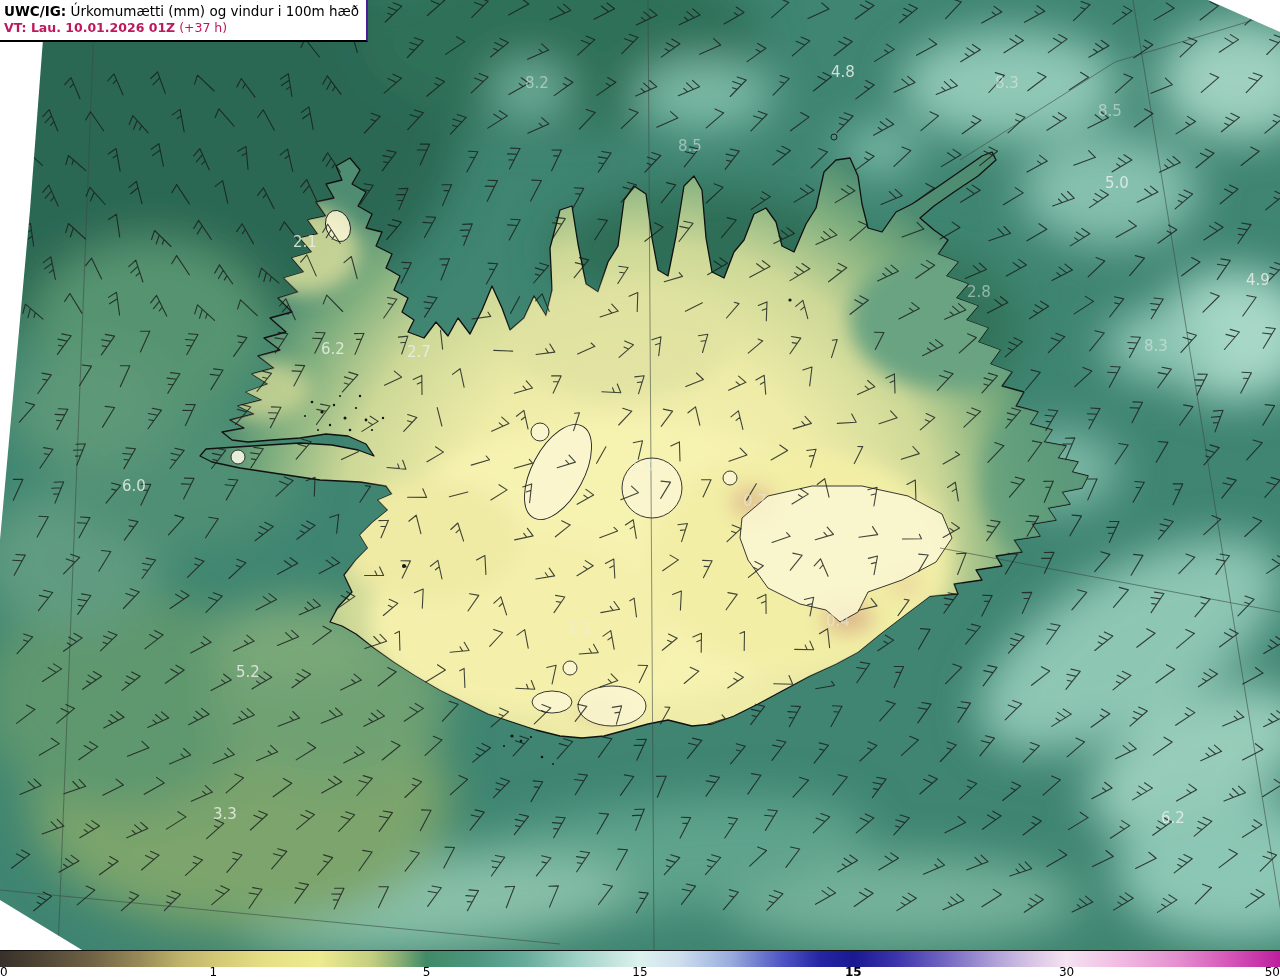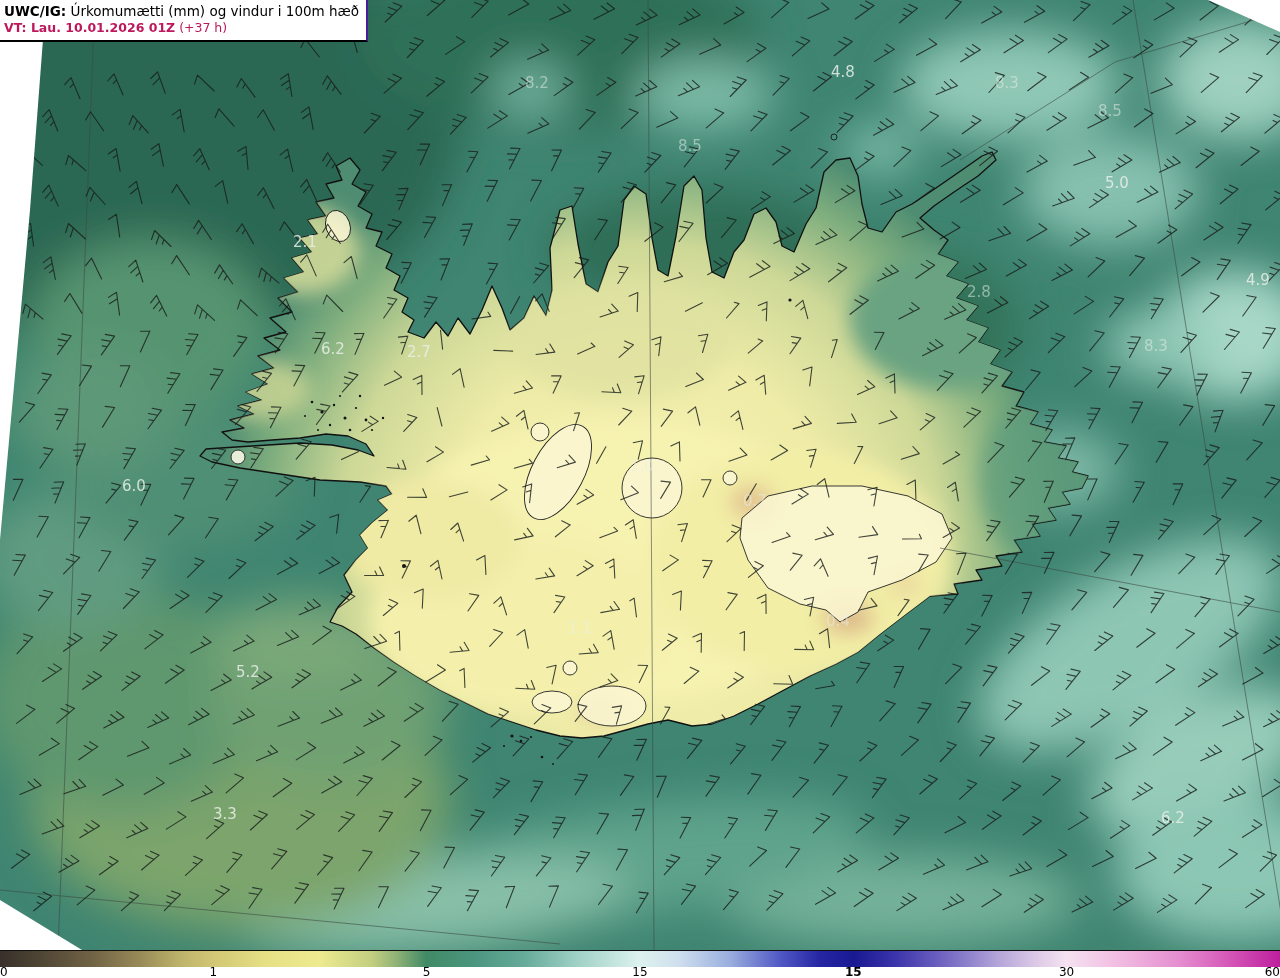--- a/index.html
+++ b/index.html
@@ -191,16 +191,16 @@
 
   <div class="colorbar">
     <div class="bar" style="background: linear-gradient(90deg, rgb(56, 48, 42) 0%, rgb(78, 68, 52) 3%, rgb(110, 97, 68) 7%, rgb(153, 139, 88) 11%, rgb(189, 178, 106) 14%, rgb(210, 199, 117) 16.7%, rgb(231, 225, 134) 21%, rgb(237, 234, 143) 25%, rgb(195, 207, 128) 29%, rgb(143, 178, 118) 31%, rgb(65, 138, 102) 33.3%, rgb(75, 149, 127) 37%, rgb(103, 171, 155) 41%, rgb(158, 208, 197) 45%, rgb(221, 242, 238) 50%, rgb(207, 223, 238) 53%, rgb(154, 174, 222) 57%, rgb(80, 87, 196) 61%, rgb(38, 38, 164) 64%, rgb(25, 25, 146) 66.7%, rgb(60, 52, 171) 70%, rgb(117, 105, 195) 74%, rgb(180, 165, 217) 78%, rgb(221, 201, 231) 81%, rgb(244, 226, 241) 83.3%, rgb(242, 191, 227) 87%, rgb(229, 143, 208) 92%, rgb(213, 87, 184) 96%, rgb(189, 31, 158) 100%);"></div>
     <div class="ticks" id="colorbar-ticks">
         <span class="tick left" style="left: 0%;">0</span>
         <span class="tick" style="left: 16.67%;">1</span>
         <span class="tick" style="left: 33.33%;">5</span>
         <span class="tick" style="left: 50%;">15</span>
         <span class="tick" style="left: 66.67%; font-weight: bold;">15</span>
         <span class="tick" style="left: 83.33%; text-align: center;">30</span>
-        <span class="tick right" style="left: 100%;">60</span>
+        <span class="tick right" style="left: 100%;">50</span>
       </div>
   </div>
 </div>
 
 </body></html>

